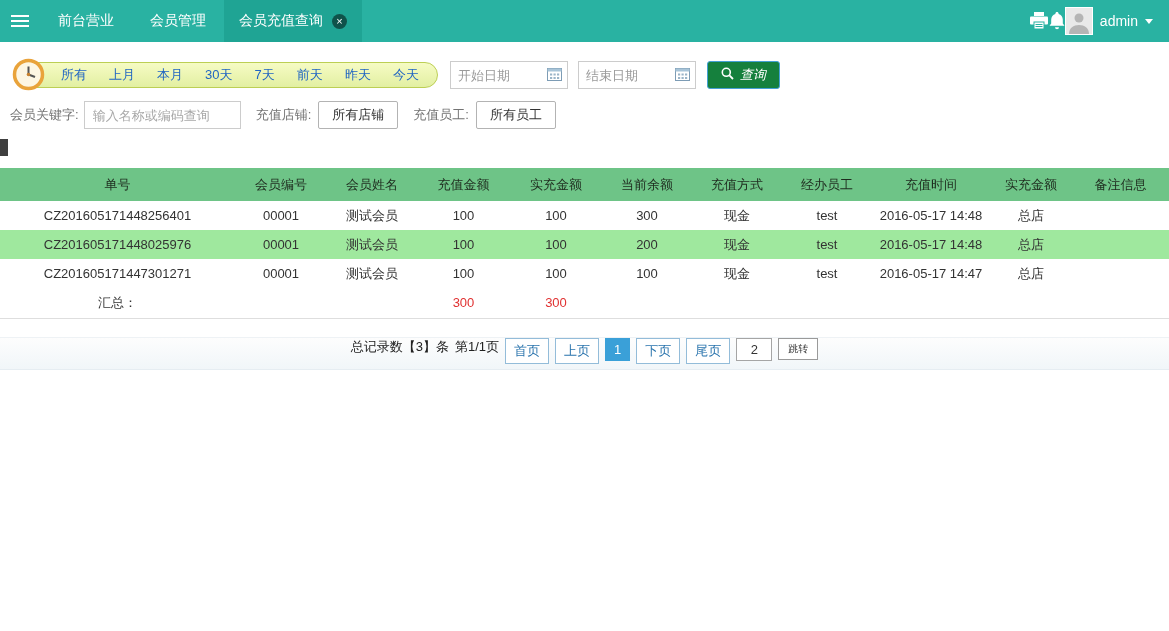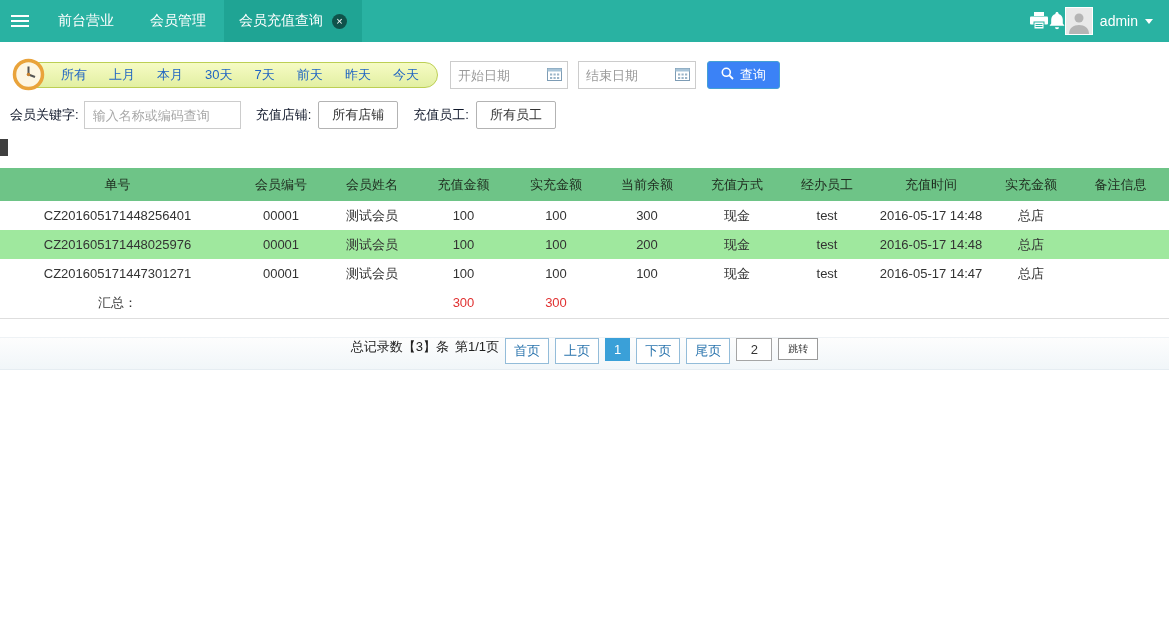--- a/index.html
+++ b/index.html
@@ -39,26 +39,26 @@
   .quickbar a { color:#2166c2; font-size:13px; }
   .date-box { position:absolute; top:61px; height:28px; width:118px; border:1px solid #ccc;
     background:#fff; display:flex; align-items:center; }
   .date-box input { border:none; outline:none; flex:1; min-width:0; padding:0 7px;
     font-size:13px; color:#333; font-family:inherit; }
   .date-box input::placeholder { color:#9a9a9a; }
   .date-box .cal { margin-right:5px; flex:0 0 auto; cursor:pointer; }
   #start-date-box { left:450px; }
   #end-date-box { left:578px;justify-content:flex-end; }
   .query-btn { position:absolute; top:61px; left:707px; height:28px; padding:4px 13px;
-    background:#3b82f6; border:1px solid #44a0d4; border-radius:3px; color:#fff;
-    font-size:13px; display:flex; align-items:center; gap:6px; cursor:pointer; font-family:inherit; }
+    background:#15803d; border:1px solid #44a0d4; border-radius:3px; color:#fff;
+    font-size:13px; display:flex; align-items:center; gap:6px; cursor:pointer; font-family:inherit;font-style:italic; }
 
   
   .filter2 { position:absolute; top:101px; left:10px; display:flex; align-items:center; font-size:13px; }
-  .filter2 .lbl { color:#0f172a; }
+  .filter2 .lbl { color:#737373; }
   .keyword-input { width:157px; height:28px; border:1px solid #ccc; padding:0 8px;
     font-size:13px; color:#0c4a6e; margin-left:5px; font-family:inherit; outline:none; }
   .keyword-input::placeholder { color:#a8a8a8; }
   .flt-btn { height:28px; padding:0 13px; background:#fff; border:1px solid #b3b3b3;
     border-radius:2px; font-size:13px; color:#333; cursor:pointer; font-family:inherit; }
   .sp14 { margin-left:15px; } .sp6 { margin-left:7px; }
 
   .dark-strip { position:absolute; top:139px; left:0; width:8px; height:17px; background:#3f3f3f; }
 
   

